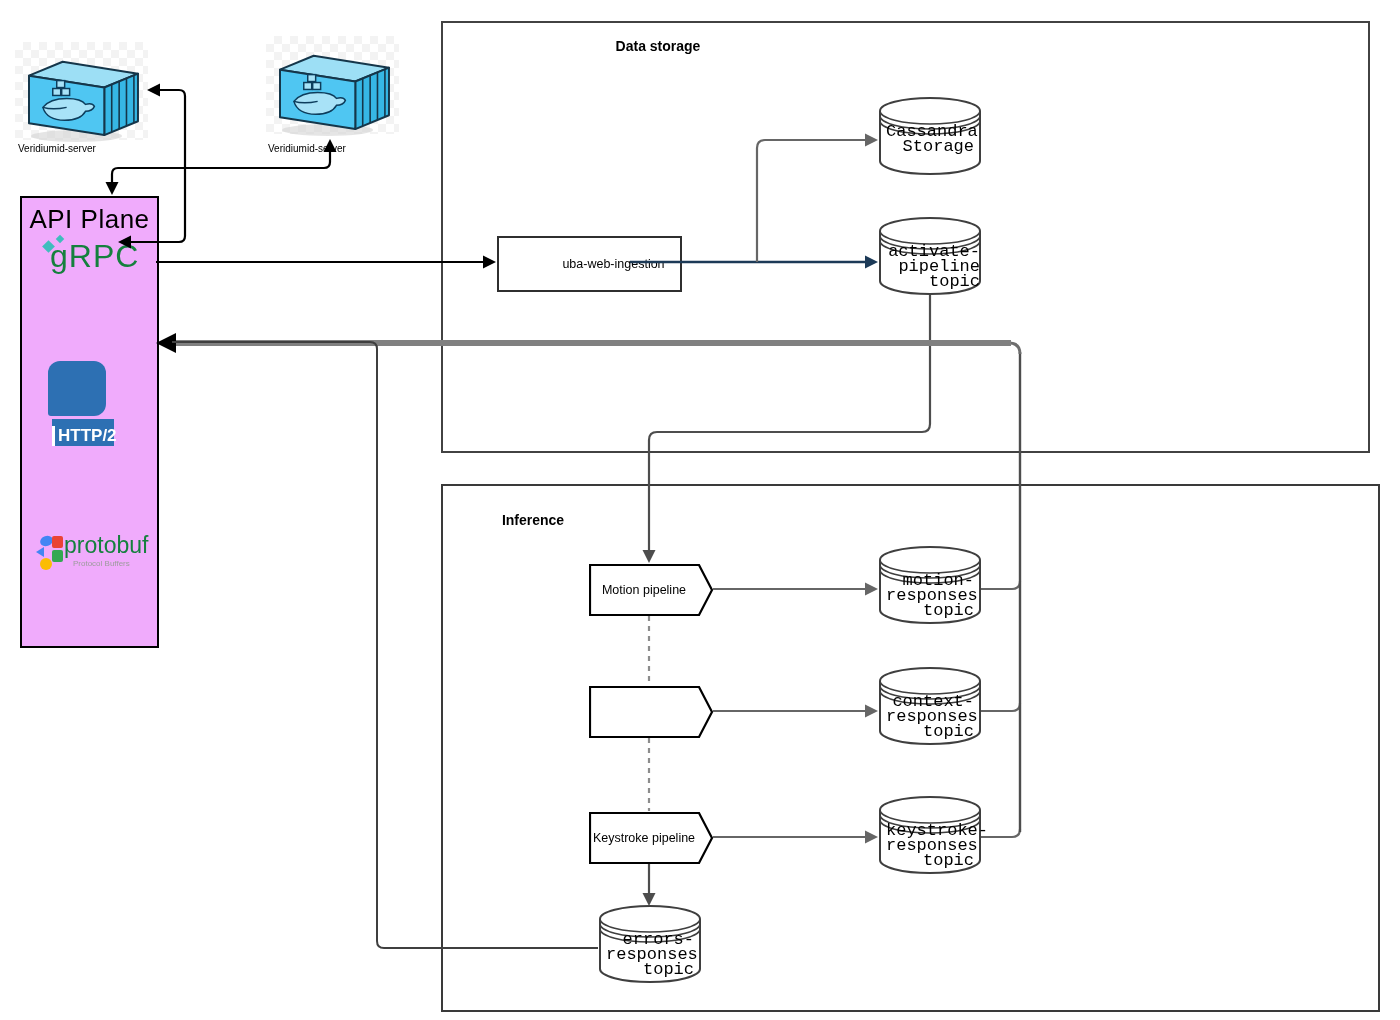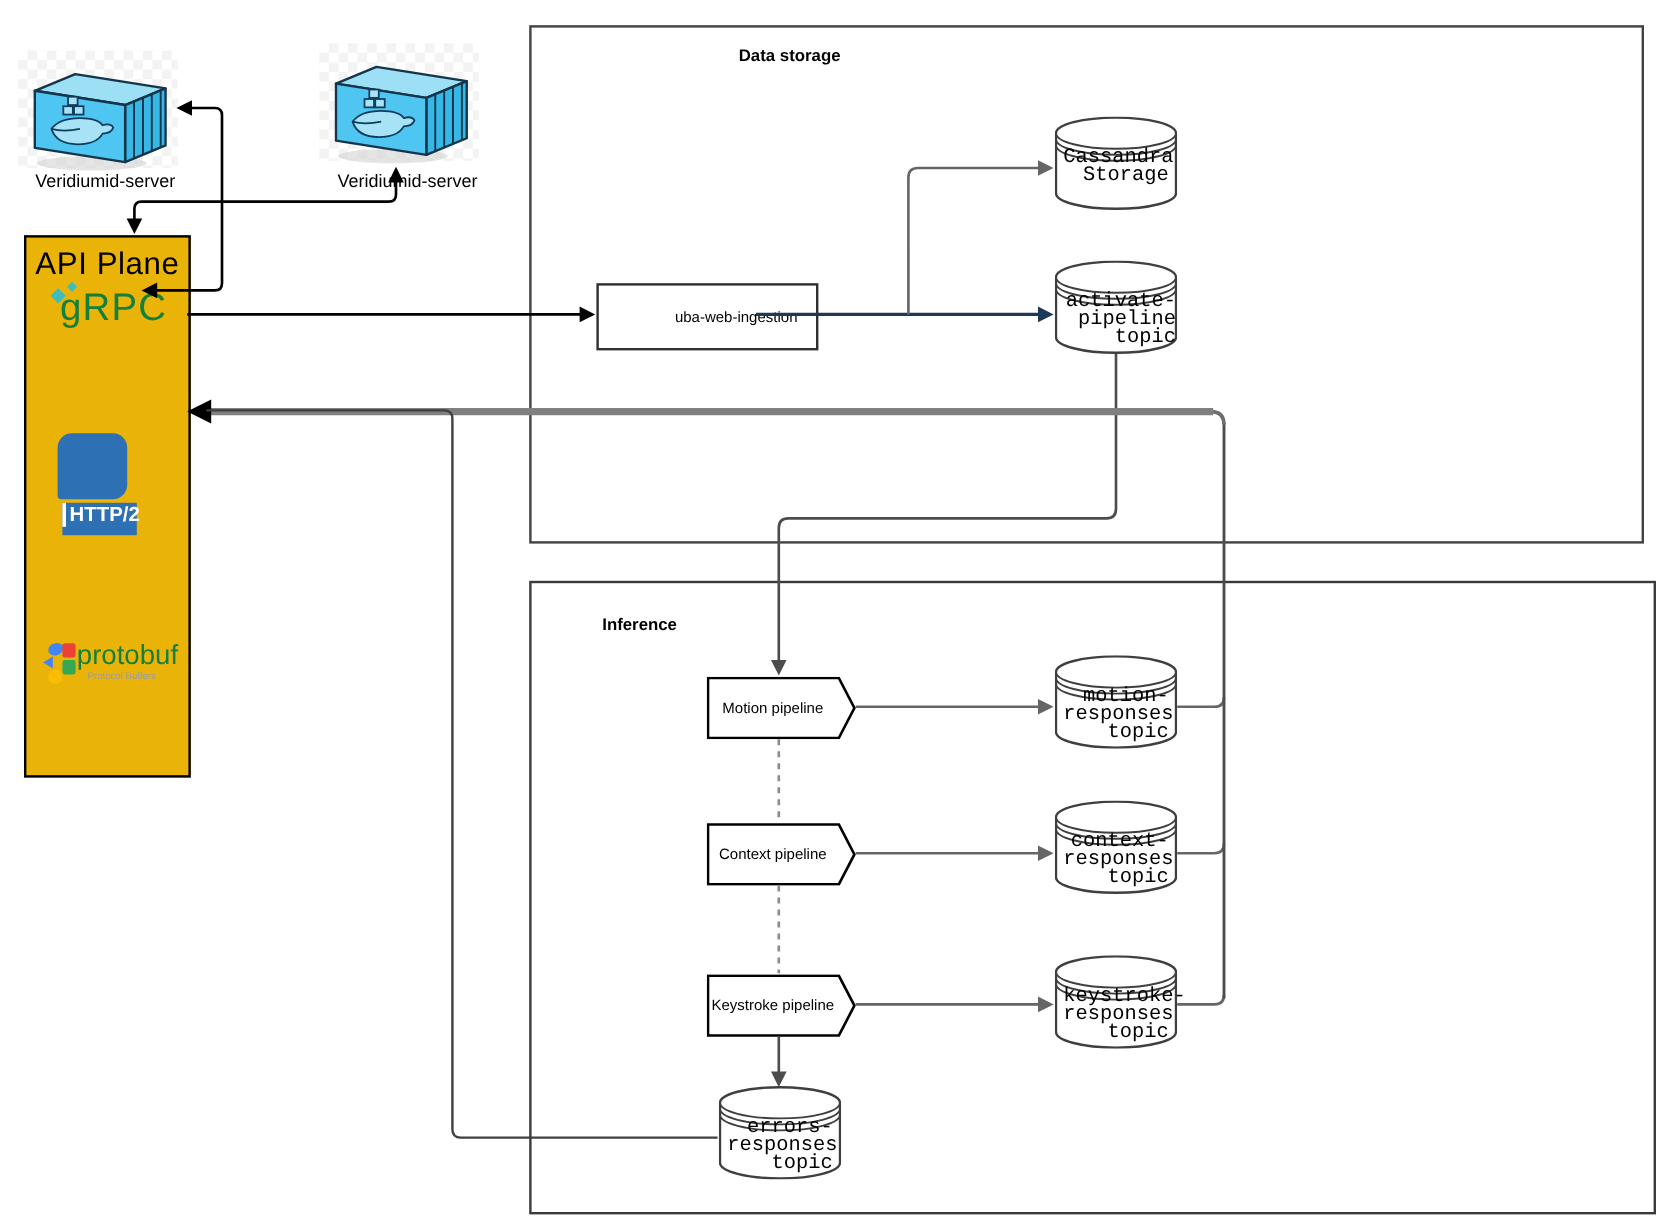--- a/index.html
+++ b/index.html
@@ -6,33 +6,33 @@
   body{font-family:"Liberation Sans","DejaVu Sans",sans-serif;color:#000;}
   #canvas{position:relative;width:1400px;height:1020px;background:#fff;overflow:hidden;margin-top:12px;}
 
   .abs{position:absolute;}
 
   
   .groupbox{position:absolute;background:#fff;border:2px solid #424242;}
   .group-title{position:absolute;font-size:14px;font-weight:bold;text-align:center;}
 
   
-  .api-plane{position:absolute;left:20px;top:184px;width:135px;height:448px;background:#eab308;border:2px solid #000;}
+  .api-plane{position:absolute;left:20px;top:184px;width:135px;height:448px;background:#f0abfc;border:2px solid #000;}
   .api-title{position:absolute;left:0;top:6px;width:100%;text-align:center;font-size:26px;letter-spacing:.5px;}
 
   
   .grpc-wrap{position:absolute;left:38px;top:222px;width:90px;height:52px;}
   .grpc-text{position:absolute;left:12px;top:4px;font-size:32px;color:#15803d;letter-spacing:1px;}
   .grpc-diamond{position:absolute;width:9px;height:9px;background:#3fbdbd;transform:rotate(45deg);}
   .grpc-diamond.d1{left:6px;top:8px;}
   .grpc-diamond.d2{left:19px;top:2px;width:6px;height:6px;}
 
   
   .http2-square{position:absolute;left:48px;top:349px;width:58px;height:55px;background:#2d70b3;border-radius:12px 12px 12px 3px;}
-  .http2-band{position:absolute;left:52px;top:407px;width:62px;height:27px;background:#2d70b3;display:flex;align-items:flex-start;}
+  .http2-band{position:absolute;left:52px;top:407px;width:62px;height:27px;background:#2d70b3;display:flex;align-items:flex-end;}
   .http2-band span{border-left:3px solid #fff;padding-left:3px;color:#fff;font-weight:bold;font-size:17px;font-family:"Liberation Sans",sans-serif;}
 
   
   .pb-icon{position:absolute;left:36px;top:522px;width:26px;height:40px;}
   .pb-blue{position:absolute;left:4px;top:2px;width:13px;height:10px;background:#4285f4;border-radius:60% 60% 60% 60%;transform:rotate(-18deg);}
   .pb-red{position:absolute;left:16px;top:2px;width:11px;height:12px;background:#ea4335;border-radius:2px;}
   .pb-tri{position:absolute;left:0px;top:13px;width:0;height:0;border-top:5px solid transparent;border-bottom:5px solid transparent;border-right:8px solid #4285f4;}
   .pb-green{position:absolute;left:16px;top:16px;width:11px;height:12px;background:#34a853;border-radius:2px;}
   .pb-yellow{position:absolute;left:4px;top:24px;width:12px;height:12px;background:#fbbc05;border-radius:50%;}
   .pb-text{position:absolute;left:64px;top:520px;font-size:23px;color:#15803d;}
@@ -48,21 +48,21 @@
 
   
   .pipe{position:absolute;width:125px;height:52px;}
   .pipe svg{position:absolute;left:0;top:0;}
   .pipe-label{position:absolute;left:0;top:0;width:110px;height:100%;display:flex;align-items:center;justify-content:center;font-size:12.5px;}
 
   
   .checker{position:absolute;background:
      repeating-conic-gradient(#ececec 0% 25%, #ffffff 0% 50%);
      background-size:16px 16px;opacity:.65;}
-  .server-label{position:absolute;font-size:15px;text-align:right;}
+  .server-label{position:absolute;font-size:10px;text-align:left;}
 
   #wires{position:absolute;left:0;top:0;z-index:30;pointer-events:none;}
   .fg{z-index:10;}
 </style>
 </head>
 <body>
 
 <div id="canvas">
 
   <div class="groupbox" style="left:441px;top:9px;width:925px;height:428px;"></div>
@@ -177,21 +177,20 @@
   <div class="pipe fg" style="left:589px;top:552px;">
     <svg width="125" height="52">
         <polygon points="1,1 110,1 123,26 110,51 1,51" fill="#fff" stroke="#000" stroke-width="2.2"></polygon>
       </svg>
     <div class="pipe-label">Motion pipeline</div>
   </div>
   <div class="pipe fg" style="left:589px;top:674px;">
     <svg width="125" height="52">
         <polygon points="1,1 110,1 123,26 110,51 1,51" fill="#fff" stroke="#000" stroke-width="2.2"></polygon>
       </svg>
-    <div class="pipe-label">Context pipeline</div>
   </div>
   <div class="pipe fg" style="left:589px;top:800px;">
     <svg width="125" height="52">
         <polygon points="1,1 110,1 123,26 110,51 1,51" fill="#fff" stroke="#000" stroke-width="2.2"></polygon>
       </svg>
     <div class="pipe-label">Keystroke pipeline</div>
   </div>
 
   <svg id="wires" width="1400" height="1020">
 

